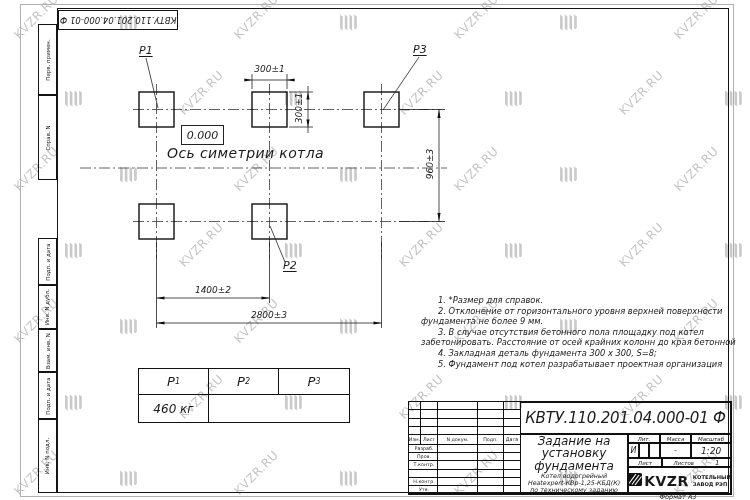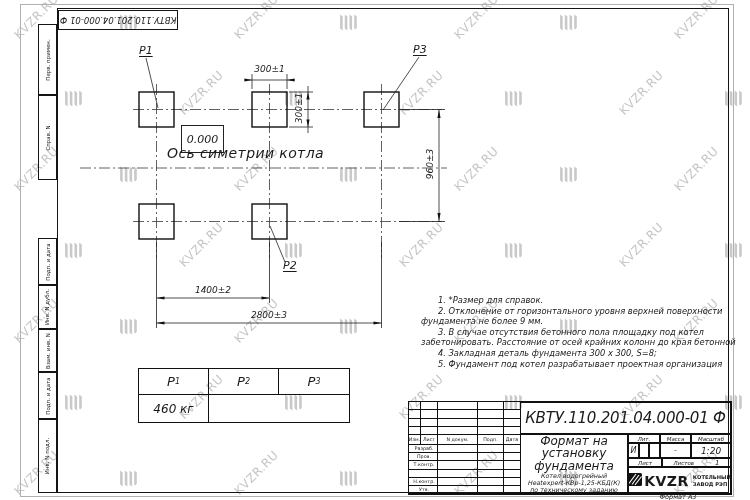--- a/index.html
+++ b/index.html
@@ -25,21 +25,21 @@
   .draw-svg{position:absolute;left:0;top:0;z-index:4;}
   .axis{stroke:#3a3a3a;stroke-width:.8;fill:none;stroke-dasharray:11 3 2 3;}
   .sq{stroke:#101010;stroke-width:1.4;fill:none;}
   .thin{stroke:#222;stroke-width:.8;fill:none;}
   .arr{fill:#101010;stroke:none;}
   
   .ztxt{position:absolute;z-index:5;white-space:nowrap;}
   .plabel{font-style:italic;font-size:11px;text-decoration:underline;text-underline-offset:2px;}
   .dim{font-style:italic;font-size:9px;text-align:center;}
   .dim-rot{transform:rotate(-90deg);width:44px;}
-  .elev{left:181px;top:125px;width:43px;height:28px;border:1px solid #222;display:flex;align-items:center;
+  .elev{left:181px;top:125px;width:43px;height:20px;border:1px solid #222;display:flex;align-items:center;
         justify-content:center;font-size:11px;font-style:italic;box-sizing:border-box;}
   .axislbl{font-size:14px;font-style:italic;letter-spacing:.4px;}
   
   .notes{position:absolute;left:421px;top:295px;width:302px;z-index:5;}
   .note-line{font-size:8.3px;font-style:italic;line-height:10.6px;white-space:nowrap;}
   .ind{padding-left:17px;}
   
   .loads{position:absolute;left:138px;top:368px;z-index:5;display:grid;
          grid-template-columns:70px 70px 70px;grid-template-rows:26px 27px;border:1.3px solid #111;}
   .loads>div{border-right:1.3px solid #111;border-bottom:1.3px solid #111;display:flex;align-items:center;
@@ -466,21 +466,21 @@
         <div></div>
       <div>Утв.</div>
         <div></div>
         <div></div>
         <div></div>
     </div>
 
     <div class="tb-cell docnum">КВТУ.110.201.04.000-01 Ф</div>
 
     <div class="tb-cell titlecell">
-      <div class="tline">Формат на</div>
+      <div class="tline">Задание на</div>
       <div class="tline">установку</div>
       <div class="tline">фундамента</div>
       <div class="sline">Котел водогрейный</div>
       <div class="sline">Heatexpert-КВр-1,25-КБД(К)</div>
       <div class="sline">по техническому заданию</div>
     </div>
 
     <div class="tb-cell smallhdr" style="left:219px;top:32px;width:32px;height:9px;">Лит.</div>
     <div class="tb-cell smallhdr" style="left:251px;top:32px;width:31px;height:9px;">Масса</div>
     <div class="tb-cell smallhdr" style="left:282px;top:32px;width:40px;height:9px;">Масштаб</div>

